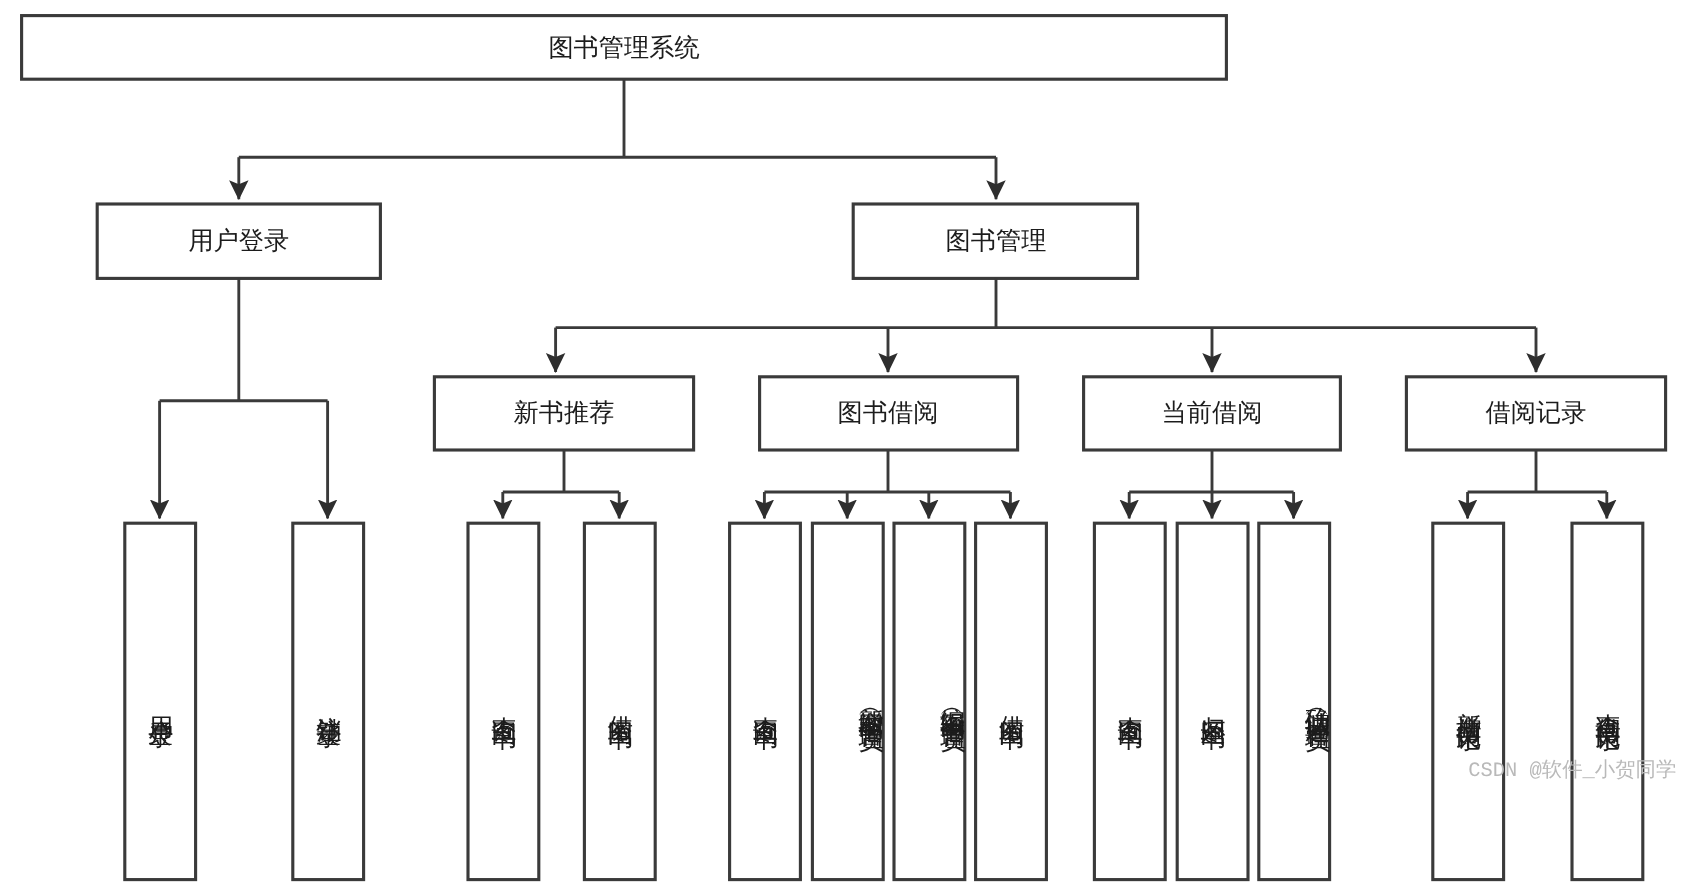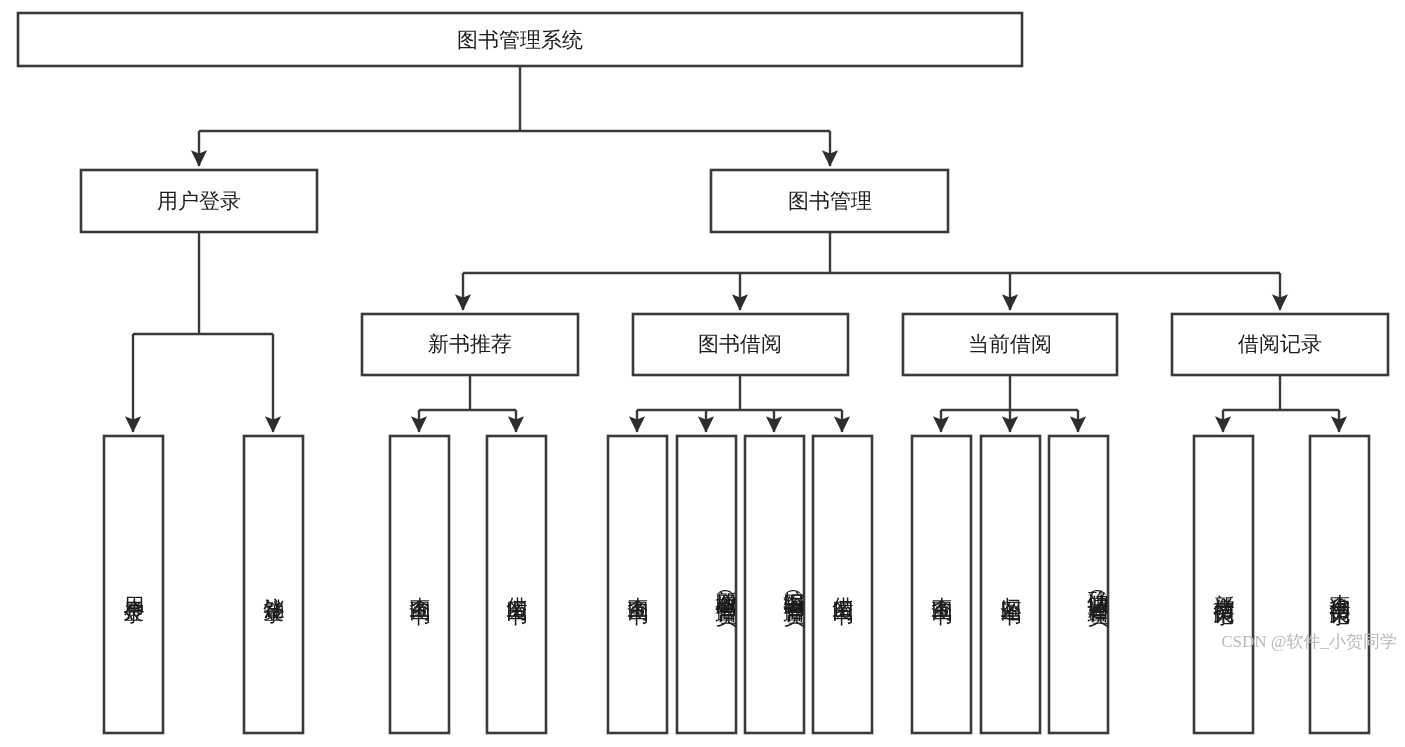--- a/index.html
+++ b/index.html
@@ -58,21 +58,21 @@
     color: #1c1c1c;
     letter-spacing: 2.5px;
     white-space: nowrap;
     text-align: center;
     pointer-events: none;
   }
   .watermark {
     position: absolute;
     right: 8px;
     bottom: 5px;
-    font-family: Liberation Serif, serif;
+    font-family: Liberation Mono, monospace;
     font-size: 17px;
     color: #b9b9b9;
     white-space: nowrap;
   }
 </style>
 </head>
 <body>
 
 <div id="diagram-root">
 

